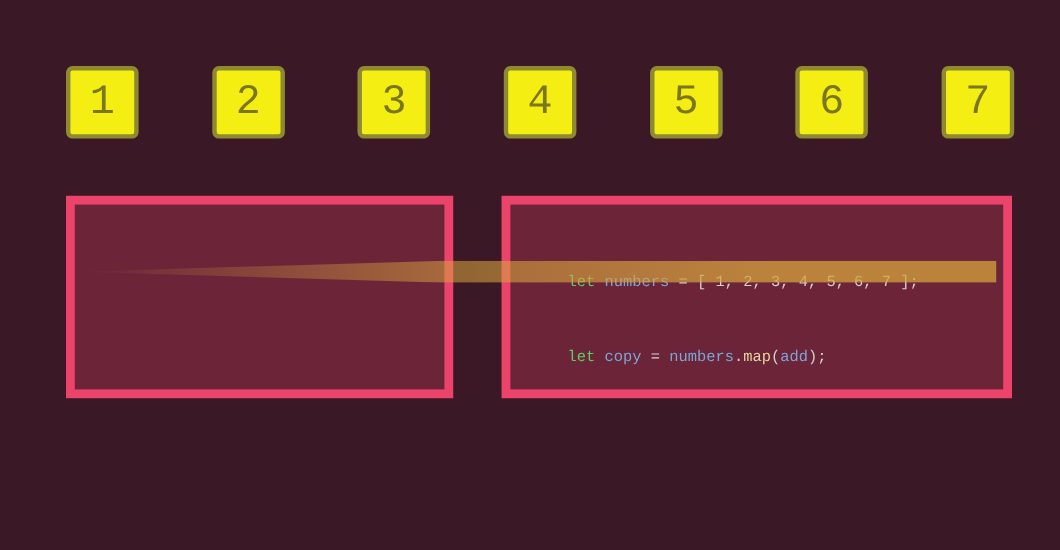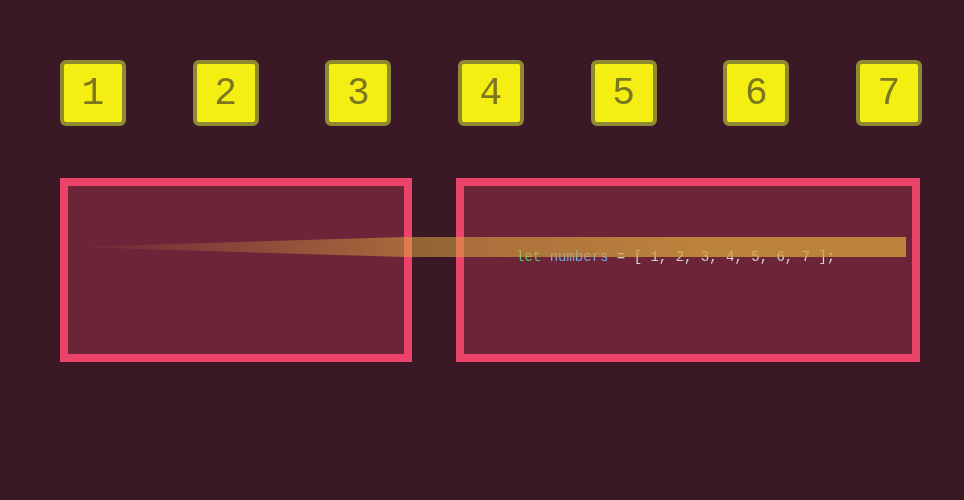--- a/index.html
+++ b/index.html
@@ -53,16 +53,17 @@
       </div>
   </div>
 
   <div class="panel panel-left"></div>
 
   <div class="highlight"></div>
 
   <div class="panel panel-right">
     <div class="code">
 <div><span class="kw">let</span> <span class="id">numbers</span><span class="num"> = [ 1, 2, 3, 4, 5, 6, 7 ];</span></div>
+<div><span class="kw">let</span> <span class="id">copy</span><span class="op"> = </span><span class="id">numbers</span><span class="op">.</span><span class="call">map</span><span class="op">(</span><span class="id">add</span><span class="op">);</span></div>
     </div>
   </div>
 
 </div>
 
 </body></html>

